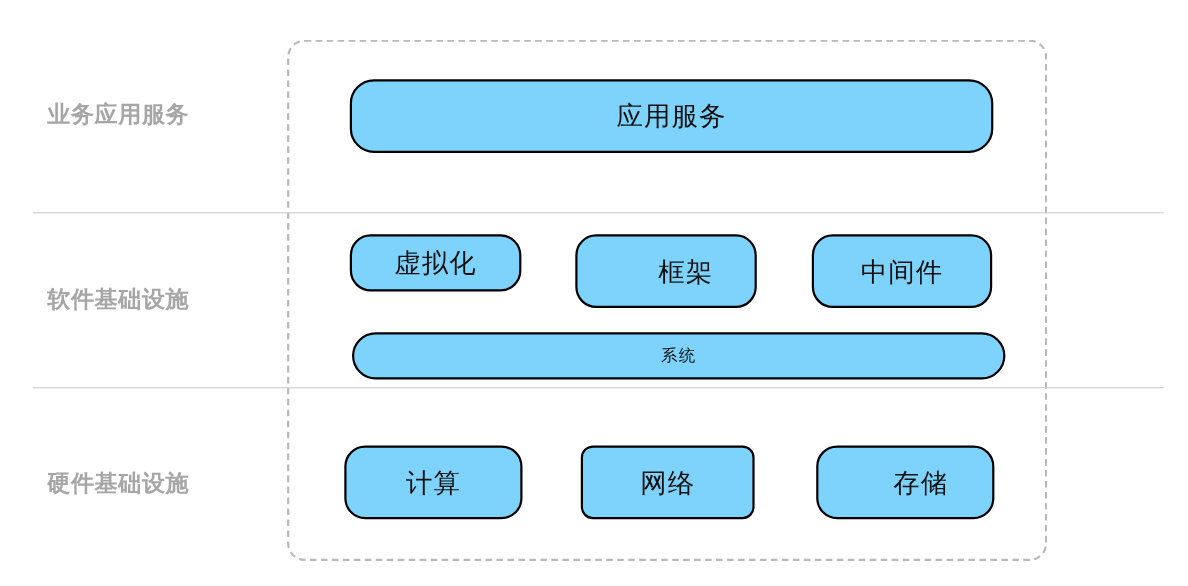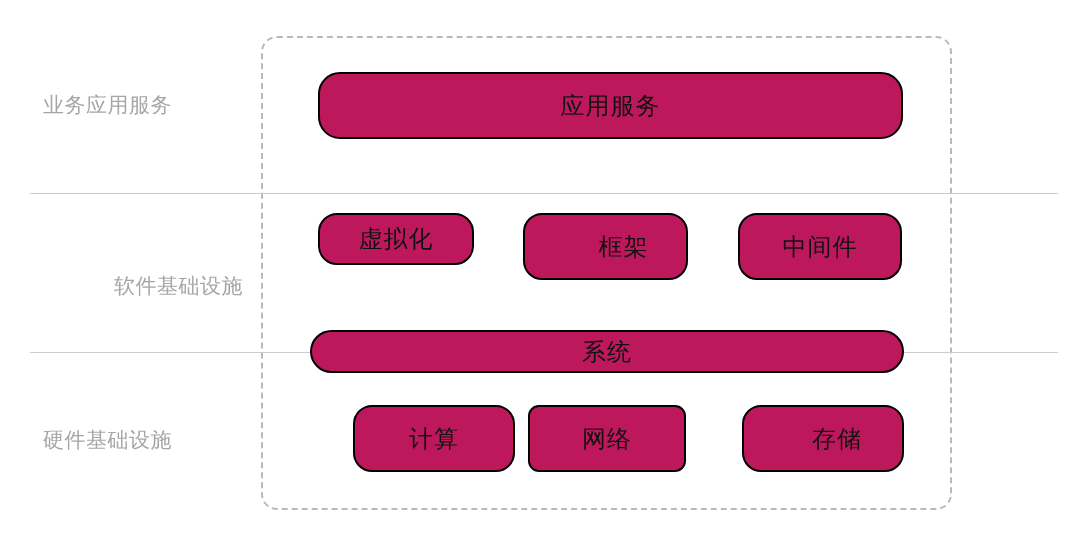--- a/index.html
+++ b/index.html
@@ -34,48 +34,48 @@
   }
   .divider.d1 { top: 193px; }
   .divider.d2 { top: 352px; }
   .layer-label {
     position: absolute;
     left: 43px;
     width: 200px;
     height: 28px;
     line-height: 28px;
     font-size: 21px;
-    font-weight: 400;
+    font-weight: 700;
     color: #a6a6a6;
     letter-spacing: 0.5px;
     white-space: nowrap;
   }
   .layer-label.l1 { top: 91px; }
-  .layer-label.l2 { top: 272px; text-align: right; }
+  .layer-label.l2 { top: 259px; }
   .layer-label.l3 { top: 426px; }
   .node {
     position: absolute;
     box-sizing: border-box;
-    background: #be185d;
+    background: #7dd3fc;
     border: 2.5px solid #000000;
     border-radius: 19px;
     display: flex;
     align-items: center;
     justify-content: center;
     font-size: 24px;
     color: #111111;
     letter-spacing: 1px;
     white-space: nowrap;
   }
   .node.app     { left: 318px; top: 72px;  width: 585px; height: 67px; border-radius: 22px; }
   .node.virt    { left: 318px; top: 213px; width: 156px; height: 52px; }
   .node.frame   { left: 523px; top: 213px; width: 165px; height: 67px; padding-left: 36px; }
   .node.middle  { left: 738px; top: 213px; width: 164px; height: 67px; text-align: center; }
-  .node.system  { left: 310px; top: 302px; width: 594px; height: 43px; border-radius: 22px; font-size: 24px; margin-top: 28px; }
-  .node.compute { left: 313px; top: 405px; width: 162px; height: 67px; margin-left: 40px; }
+  .node.system  { left: 320px; top: 302px; width: 594px; height: 43px; border-radius: 22px; font-size: 15px; }
+  .node.compute { left: 313px; top: 405px; width: 162px; height: 67px; }
   .node.network { left: 528px; top: 405px; width: 158px; height: 67px; border-radius: 11px; }
   .node.storage { left: 742px; top: 405px; width: 162px; height: 67px; padding-left: 28px; }
 </style>
 </head>
 <body>
 
 <div class="canvas">
 
   <div class="dashed-boundary"></div>
 

